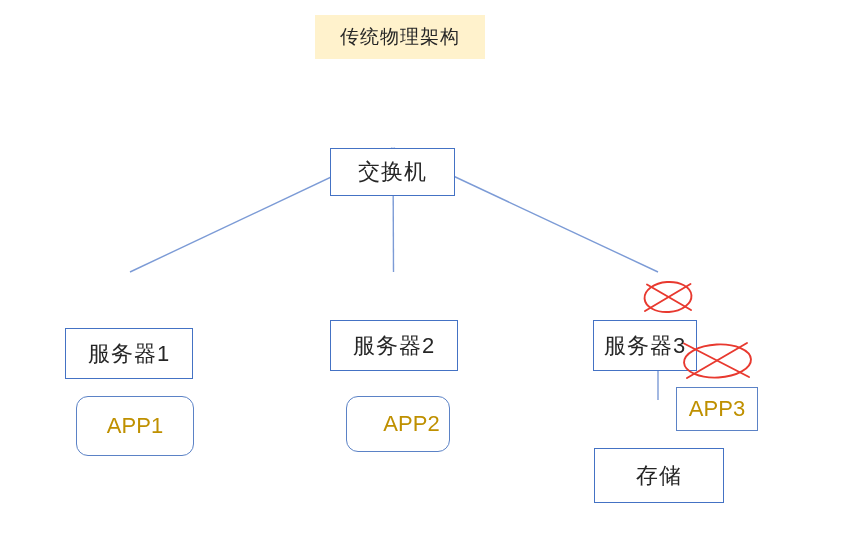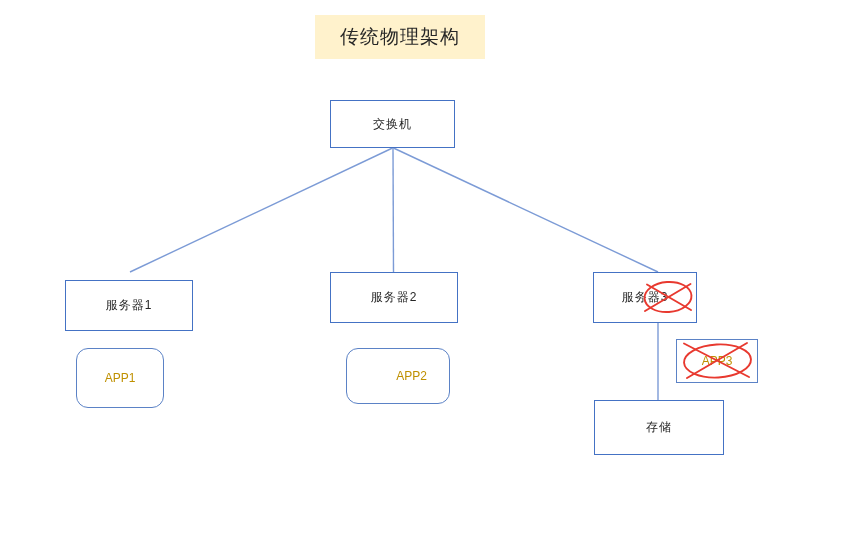--- a/index.html
+++ b/index.html
@@ -13,36 +13,36 @@
   }
   html,body{margin:0;padding:0;background:#fff;}
   body{font-family:"Liberation Sans","DejaVu Sans",sans-serif;color:var(--text);}
   .canvas{
     position:relative;width:865px;height:551px;background:#ffffff;overflow:hidden;
   }
   .layer{position:absolute;left:0;top:0;width:865px;height:551px;pointer-events:none;}
   .node{
     position:absolute;display:flex;align-items:center;justify-content:center;
     background:#ffffff;border:1.4px solid var(--box-border);
-    font-size:12px;letter-spacing:1px;box-sizing:border-box;z-index:2;
+    font-size:22px;letter-spacing:1px;box-sizing:border-box;z-index:2;margin-top:48px;
   }
   .node.rounded{
     border-color:var(--app-border);border-radius:12px;
     color:var(--app-text);letter-spacing:0;
   }
   .title-banner{
     position:absolute;left:315px;top:15px;width:170px;height:44px;
     background:var(--title-bg);display:flex;align-items:center;justify-content:center;
     font-size:19px;letter-spacing:1px;z-index:2;
   }
   #node-switch {left:330px;top:100px;width:125px;height:48px;}
   #node-server1{left:65px; top:280px;width:128px;height:51px;}
   #node-server2{left:330px;top:272px;width:128px;height:51px;}
   #node-server3{left:593px;top:272px;width:104px;height:51px;}
-  #node-app1   {left:76px; top:348px;width:88px;height:60px;}
+  #node-app1   {left:76px; top:348px;width:118px;height:60px;}
   #node-app2   {left:346px;top:348px;width:104px;height:56px;padding-left:27px;}
   #node-app3   {left:676px;top:339px;width:82px; height:44px;border-radius:0;}
   #node-storage{left:594px;top:400px;width:130px;height:55px;align-items:center;}
   svg.layer.annotations{z-index:5;}
   svg.layer.connectors{z-index:1;}
 </style>
 </head>
 <body>
 
 <div class="canvas">

